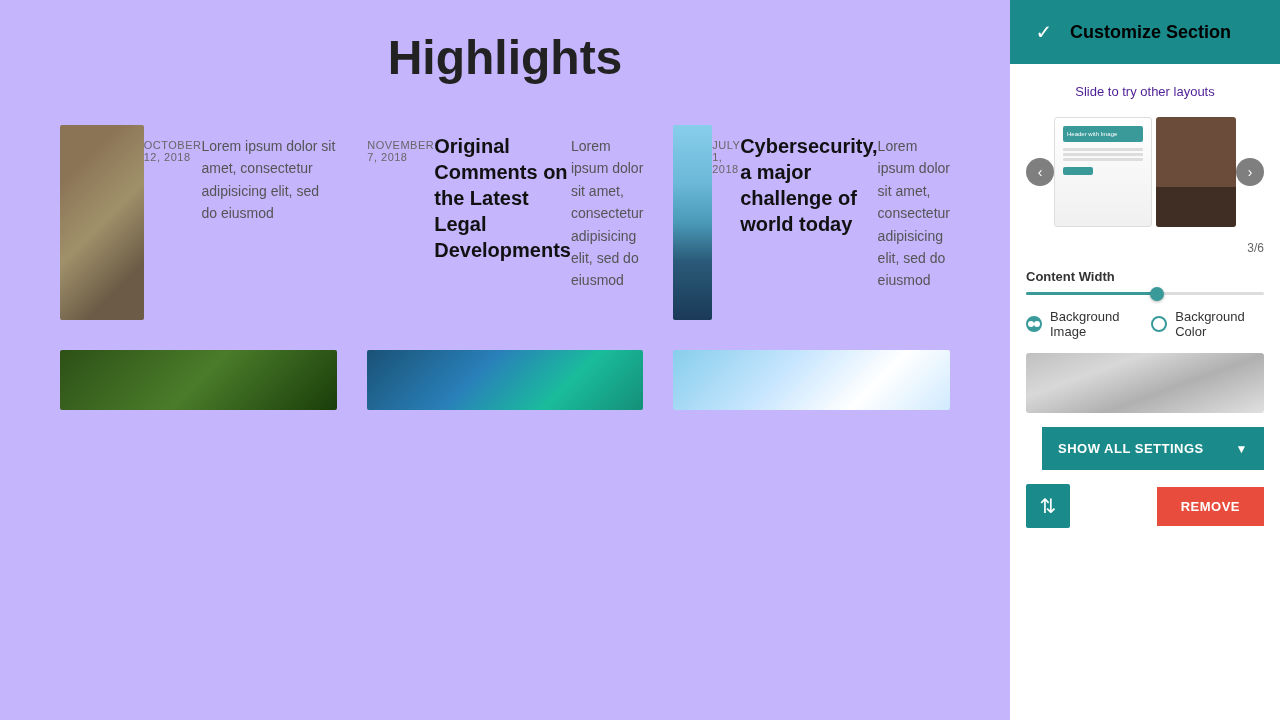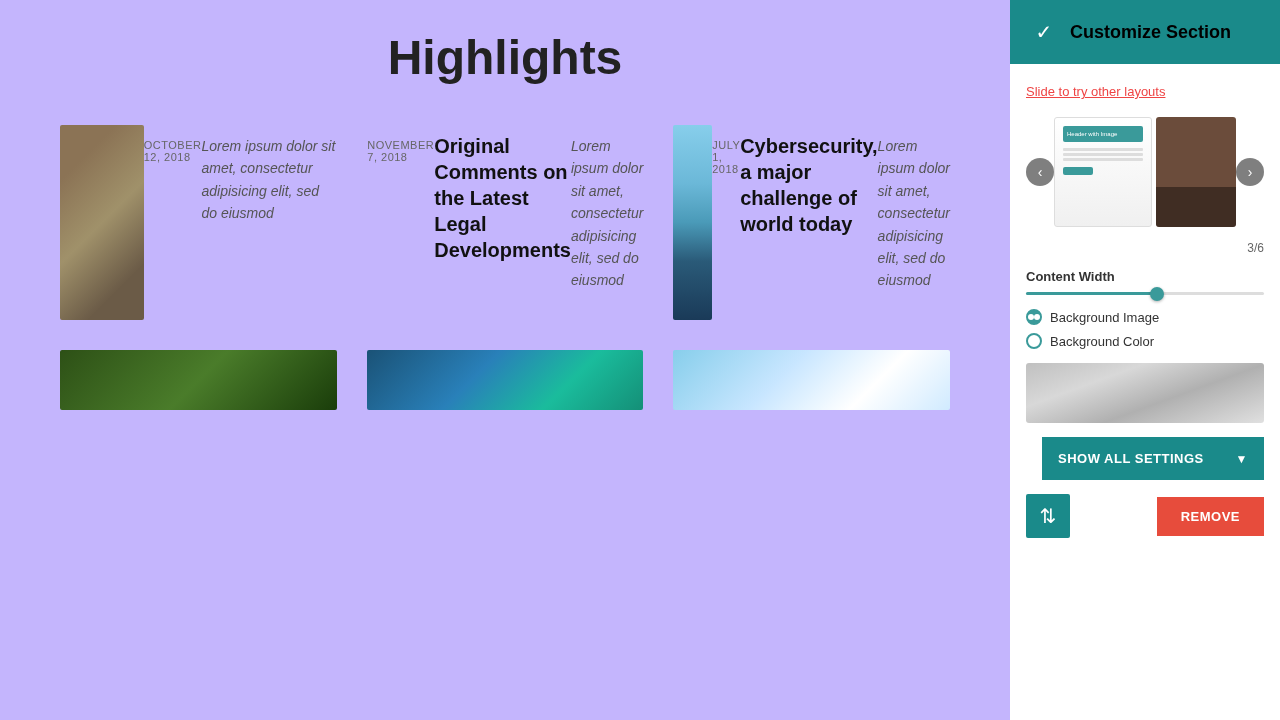--- a/index.html
+++ b/index.html
@@ -63,21 +63,20 @@
       color: #111;
       margin-top: 8px;
       line-height: 1.3;
     }
 
     .article-excerpt {
       font-size: 14px;
       color: #555;
       margin-top: 10px;
       line-height: 1.6;
-      font-style: italic;
     }
 
     
     .bottom-row {
       display: grid;
       grid-template-columns: repeat(3, 1fr);
       gap: 30px;
       margin-top: 30px;
     }
 
@@ -123,25 +122,24 @@
     .sidebar-body {
       background: #fff;
       flex: 1;
       padding: 16px;
       display: flex;
       flex-direction: column;
       gap: 14px;
     }
 
     .slide-instruction {
-      text-align: left;
+      text-align: center;
       font-size: 13px;
-      color: #ef4444;
+      color: #4c1d95;
       padding: 4px 0;
-      text-decoration: underline;
     }
 
     
     .layout-thumbnails {
       display: flex;
       align-items: center;
       gap: 0;
       position: relative;
     }
 
@@ -285,21 +283,21 @@
       width: 14px;
       height: 14px;
       background: #3a9a9a;
       border-radius: 50%;
       box-shadow: 0 1px 3px rgba(0,0,0,0.3);
     }
 
     
     .radio-options {
       display: flex;
-      flex-direction: column;
+      flex-direction: row;
       gap: 8px;
     }
 
     .radio-option {
       display: flex;
       align-items: center;
       gap: 8px;
       cursor: pointer;
     }
 

